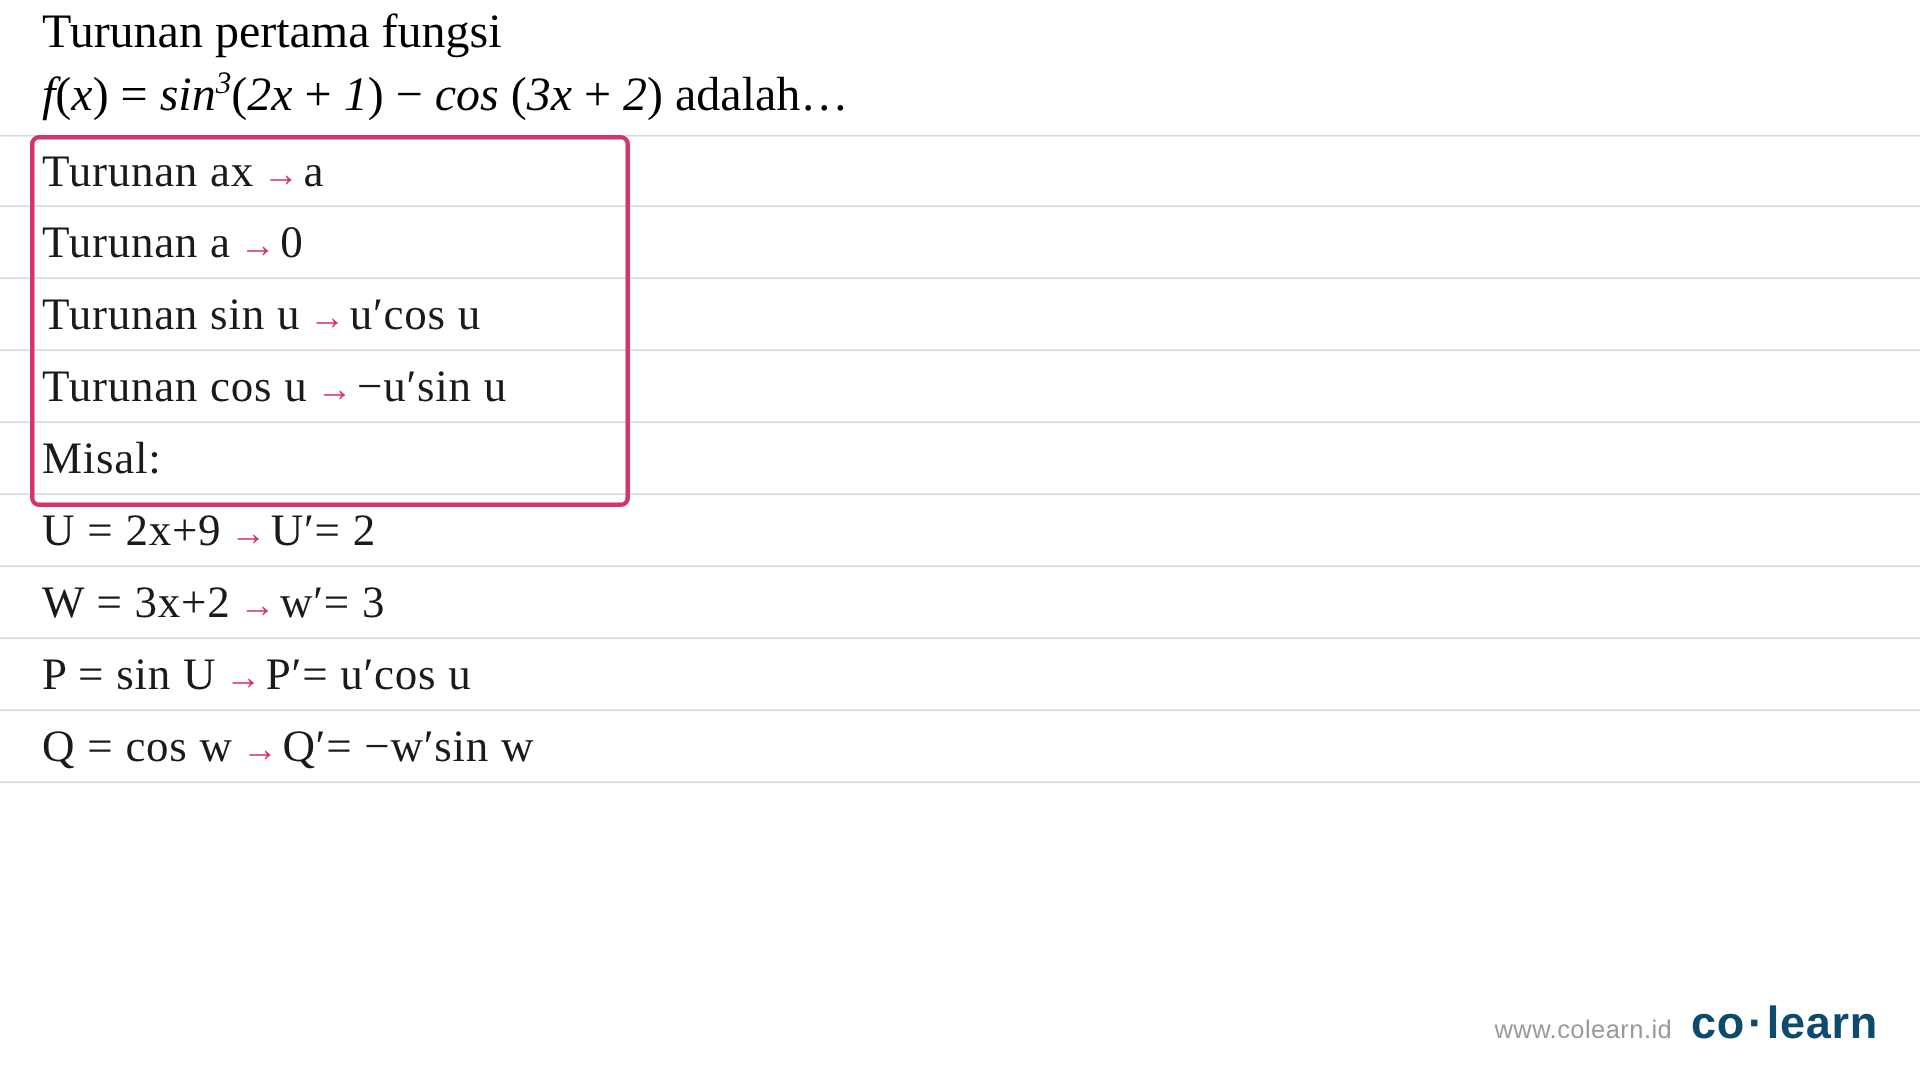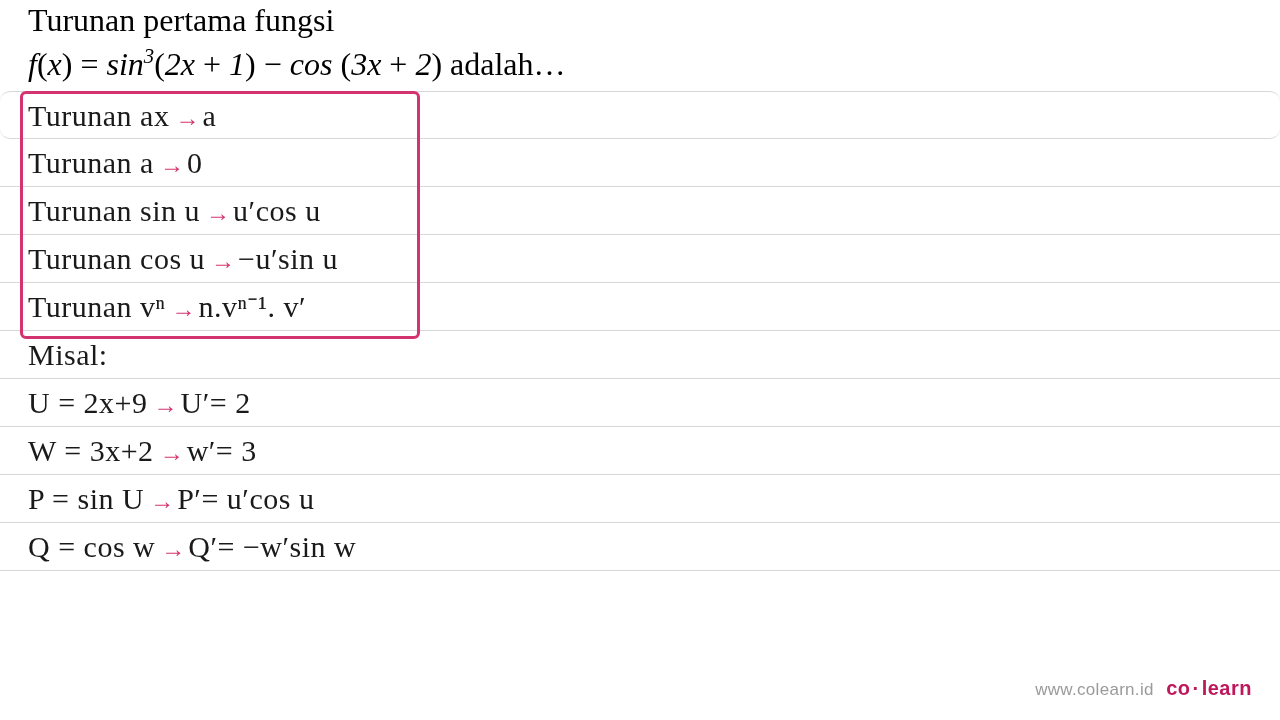--- a/index.html
+++ b/index.html
@@ -37,21 +37,21 @@
     .ruled .row {
       border-bottom: 1px solid #d8d8da;
       line-height: 48px;
       height: 48px;
       padding-left: 28px;
       font-size: 30px;
       color: #1a1a1a;
       font-family: 'Comic Sans MS', 'Segoe Script', cursive;
       letter-spacing: 0.5px;
     }
-    .ruled .row.first { border-top: 1px solid #d8d8da; border-radius: 10px; }
+    .ruled .row.first { border-top: 1px solid #d8d8da; }
     .pink { color: #d3336f; }
     .arrow {
       display: inline-block;
       color: #d3336f;
       font-weight: bold;
       margin: 0 6px;
       font-family: sans-serif;
       font-size: 24px;
       letter-spacing: -3px;
     }
@@ -73,23 +73,23 @@
       text-align: right;
       color: #9a9a9a;
       font-family: Arial, sans-serif;
     }
     .footer .url {
       font-size: 17px;
       margin-right: 8px;
       letter-spacing: 0.3px;
     }
     .footer .brand {
-      font-size: 20px;
+      font-size: 30px;
       font-weight: 600;
-      color: #be185d;
+      color: #0c4a6e;
       letter-spacing: 0.5px;
     }
     .footer .brand .dot { margin: 0 2px; }
     .upright { font-style: normal; }
     .math .paren { font-style: normal; }
   </style>
 </head>
 <body>
 
 <div class="page">
@@ -108,23 +108,20 @@
       </div>
       <div class="row">
         <span>Turunan a</span><span class="arrow"></span><span>0</span>
       </div>
       <div class="row">
         <span>Turunan sin u</span><span class="arrow"></span><span>u′cos u</span>
       </div>
       <div class="row">
         <span>Turunan cos u</span><span class="arrow"></span><span>−u′sin u</span>
       </div>
-      <div class="row">
-        <span>Turunan vⁿ</span><span class="arrow"></span><span>n.vⁿ⁻¹. v′</span>
-      </div>
     </div>
 
     <div class="row pink">Misal:</div>
 
     <div class="row">
       <span>U = 2x+9</span><span class="arrow"></span><span>U′= 2</span>
     </div>
     <div class="row">
       <span>W = 3x+2</span><span class="arrow"></span><span>w′= 3</span>
     </div>

